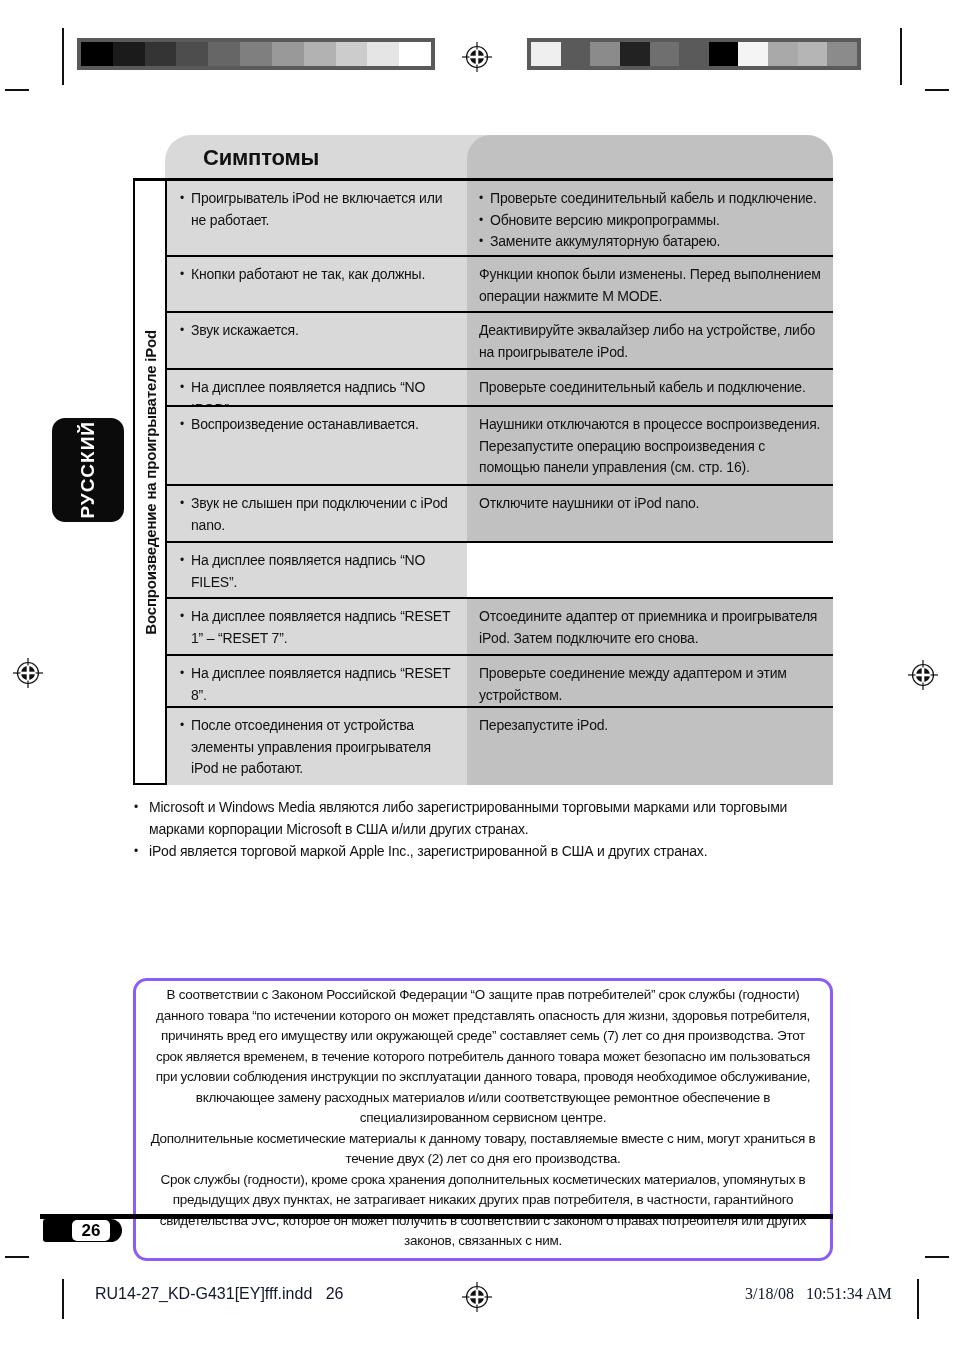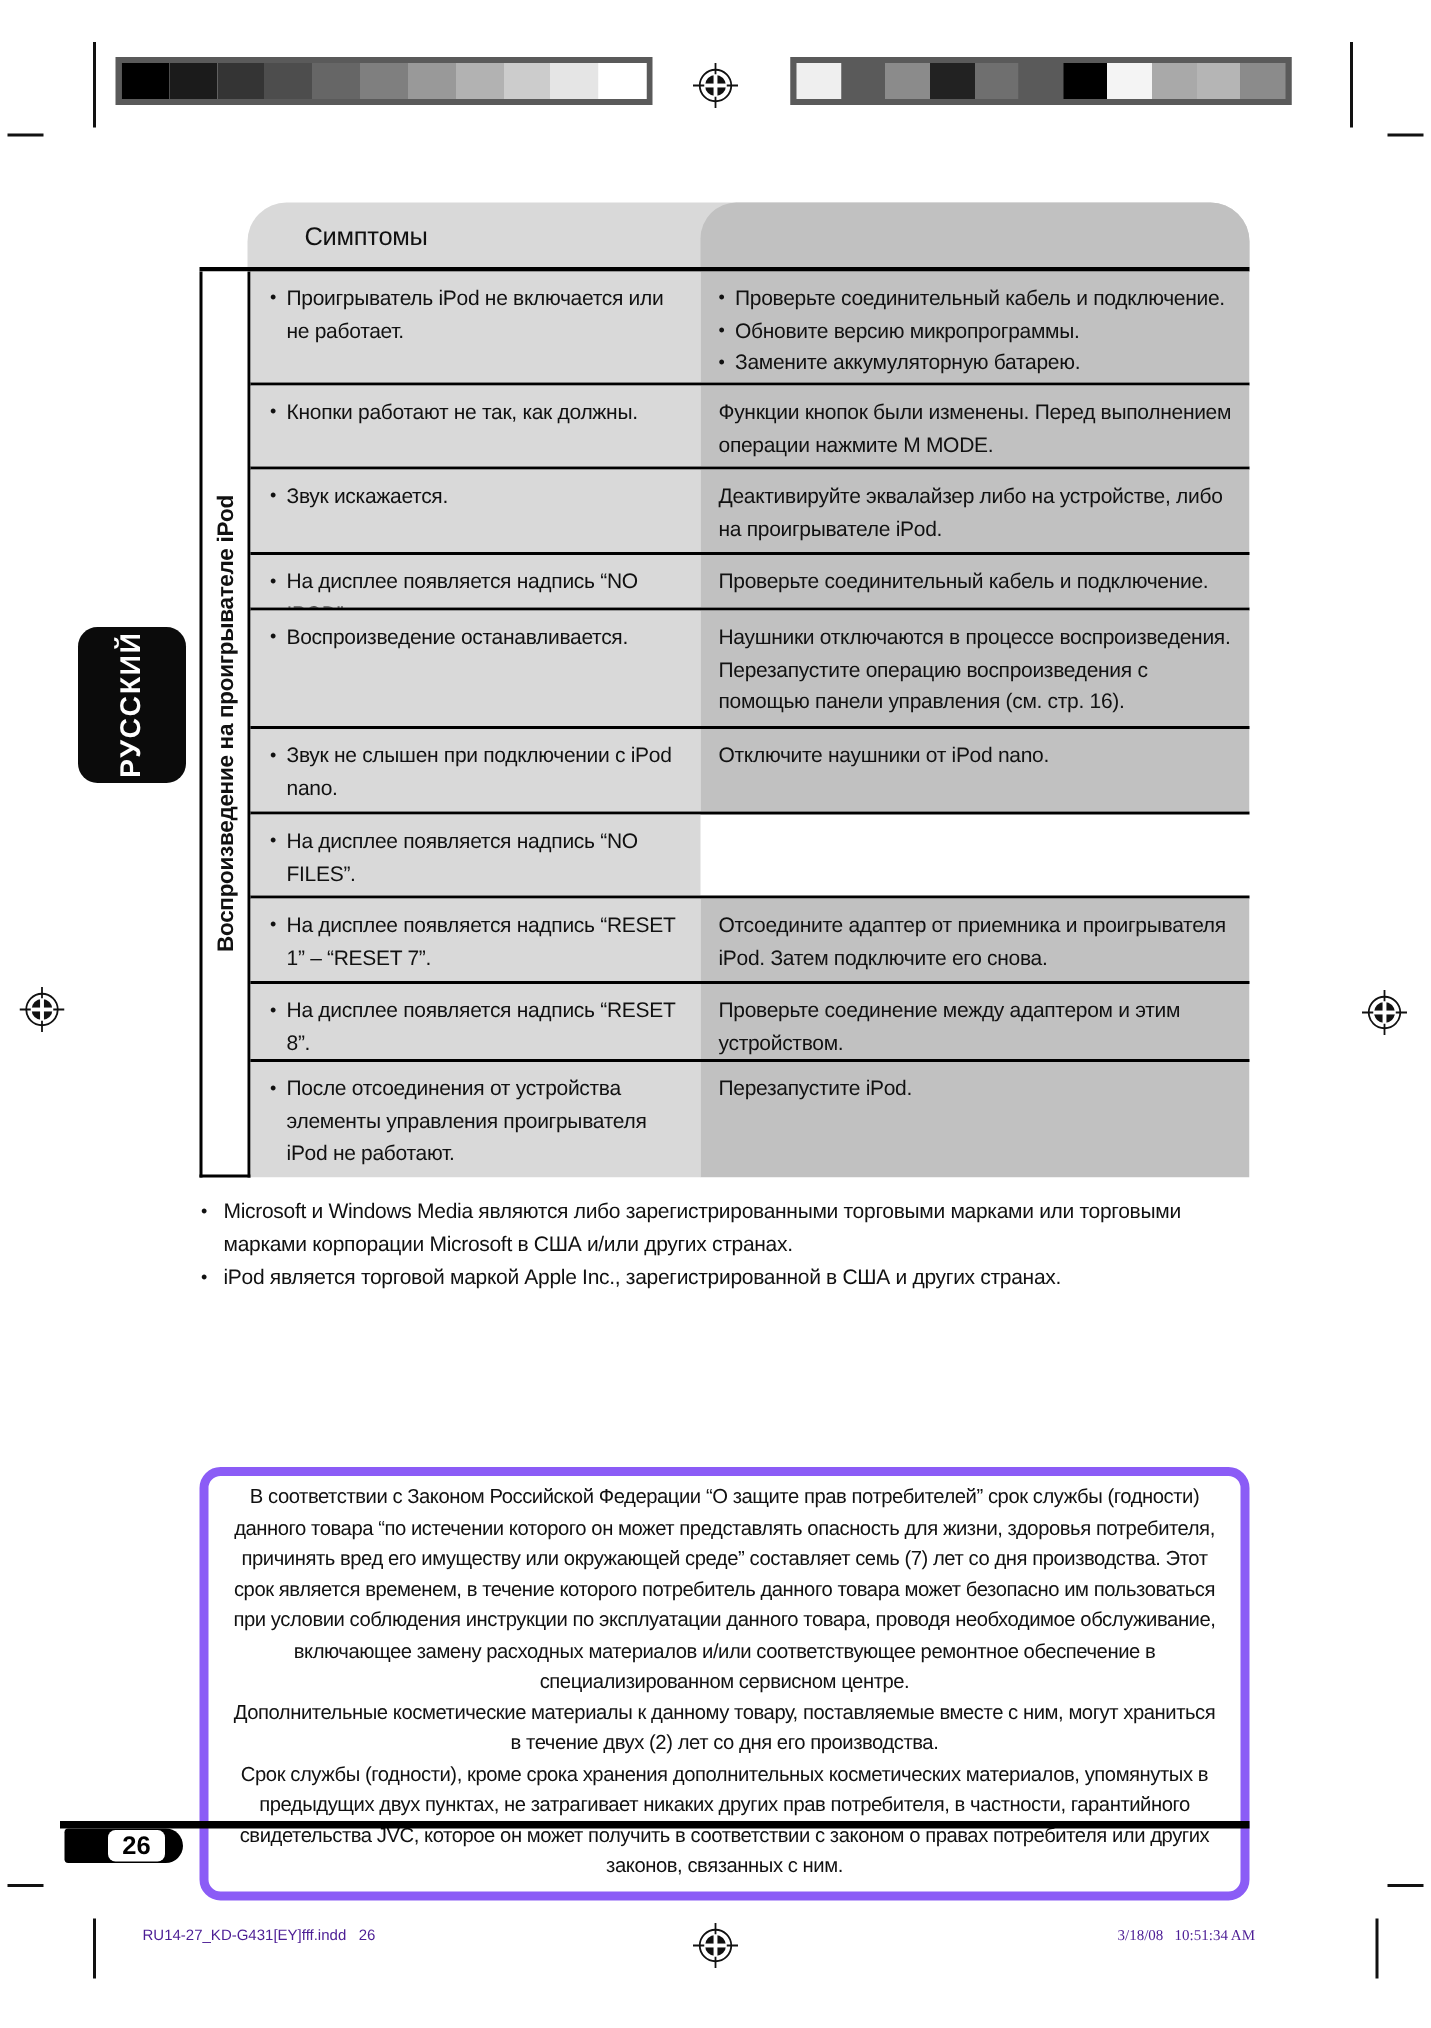--- a/index.html
+++ b/index.html
@@ -21,21 +21,21 @@
   }
   .rus-tab span{
     writing-mode:vertical-rl;transform:rotate(180deg);
     color:#fff;font-weight:bold;font-size:19px;letter-spacing:1px;white-space:nowrap;
   }
   
   .table-wrap{position:absolute;left:133px;top:135px;width:700px;}
   .t-head-row{height:43px;position:relative;}
   .head-band{position:absolute;left:32px;right:0;top:0;bottom:0;background:var(--cell-light,#d9d9d9);border-radius:26px 26px 0 0;}
   .head-dark{position:absolute;right:0;top:0;bottom:0;width:366px;background:var(--cell-dark,#c1c1c1);border-radius:24px 26px 0 0;}
-  .head-label{position:absolute;top:0;height:43px;line-height:45px;font-weight:normal;font-size:17px;letter-spacing:-0.2px;}
+  .head-label{position:absolute;top:0;height:43px;line-height:45px;font-weight:bold;font-size:22px;letter-spacing:-0.2px;}
   .head-label.sym{left:38px;}
   .head-label.rem{right:0;width:366px;text-align:center;}
   .t-rule{height:3px;background:#000;}
   .t-body{display:flex;}
   .t-label-col{
     width:34px;box-sizing:border-box;border:2px solid #000;border-top:none;
     display:flex;align-items:center;justify-content:center;background:#fff;
   }
   .t-label-col span{
     writing-mode:vertical-rl;transform:rotate(180deg);
@@ -49,31 +49,31 @@
   .cell.rem{flex:1;background:var(--cell-dark,#c1c1c1);padding:7px 10px 0 12px;}
   .blt{margin-right:7px;font-size:12px;line-height:21.5px;}
   .rline{display:flex;align-items:flex-start;}
   
   .notes{position:absolute;left:133px;top:797px;width:706px;font-size:14px;line-height:21.5px;letter-spacing:-0.2px;}
   .note{position:relative;padding-left:16px;margin-bottom:1px;}
   .note .blt{position:absolute;left:1px;top:0;}
   
   .legal-box{
     position:absolute;left:133px;top:978px;width:700px;box-sizing:border-box;
-    border:6px solid #8b5cf6;border-radius:14px;padding:4px 12px 6px;
+    border:3px solid #8b5cf6;border-radius:14px;padding:4px 12px 6px;
     font-size:13.5px;line-height:20.5px;letter-spacing:-0.3px;text-align:center;
   }
   
   .footer-rule{position:absolute;left:40px;top:1214px;width:793px;height:5px;background:#000;}
   .page-badge{position:absolute;left:43px;top:1219px;width:79px;height:23px;background:#000;border-radius:3px 14px 14px 3px;}
   .page-badge .num{
     position:absolute;left:29px;top:1px;width:38px;height:21px;background:#fff;border-radius:5px;
     text-align:center;font-size:17px;font-weight:bold;line-height:21px;color:#000;
   }
-  .footer-text{position:absolute;top:1285px;font-size:10px;white-space:pre;color:#4c1d95;}
+  .footer-text{position:absolute;top:1285px;font-size:16px;white-space:pre;color:#0f172a;}
   #footer-file{left:95px;}
   #footer-date{left:745px;font-family:Liberation Serif, serif;}
 </style>
 </head>
 <body>
 
 <div class="cropline" style="left:62px;top:28px;width:2px;height:57px;"></div>
 <div class="cropline" style="left:900px;top:28px;width:2px;height:57px;"></div>
 <div class="cropline" style="left:5px;top:89px;width:24px;height:2px;"></div>
 <div class="cropline" style="left:925px;top:89px;width:24px;height:2px;"></div>

